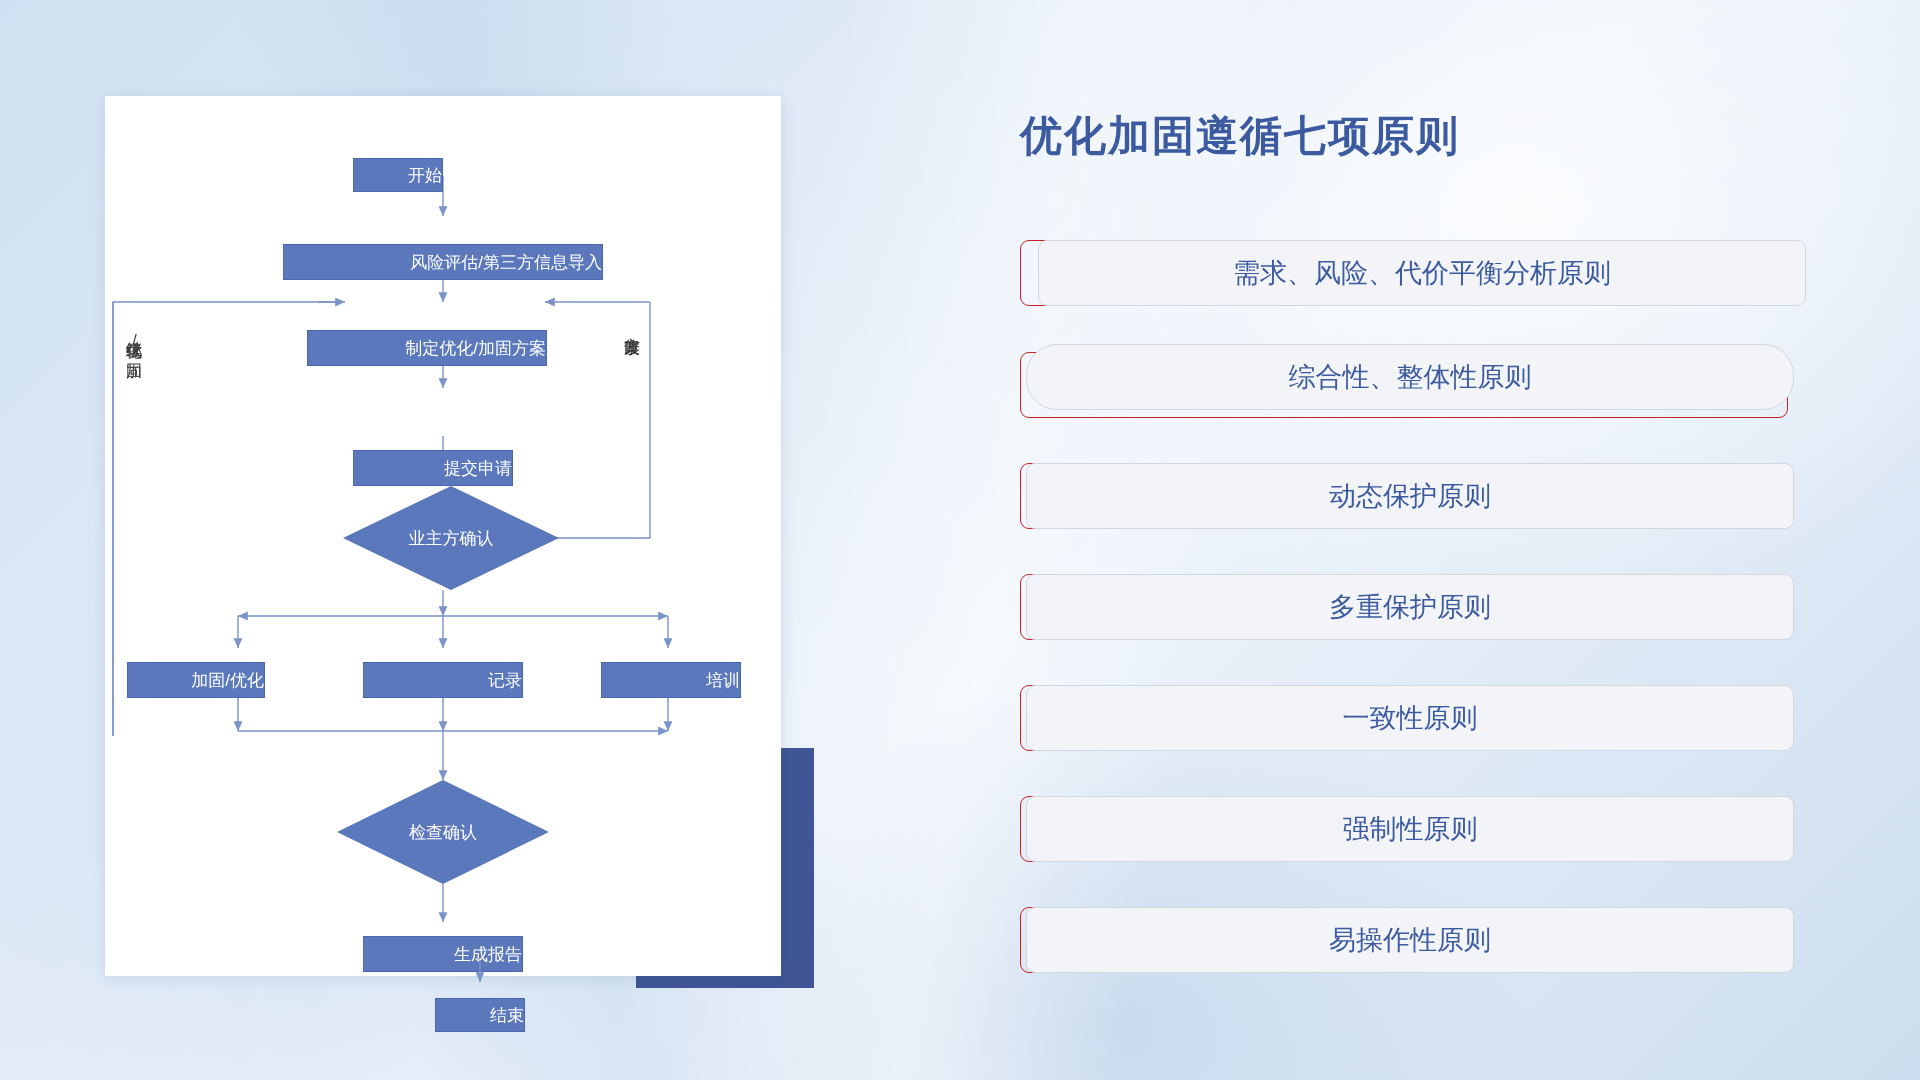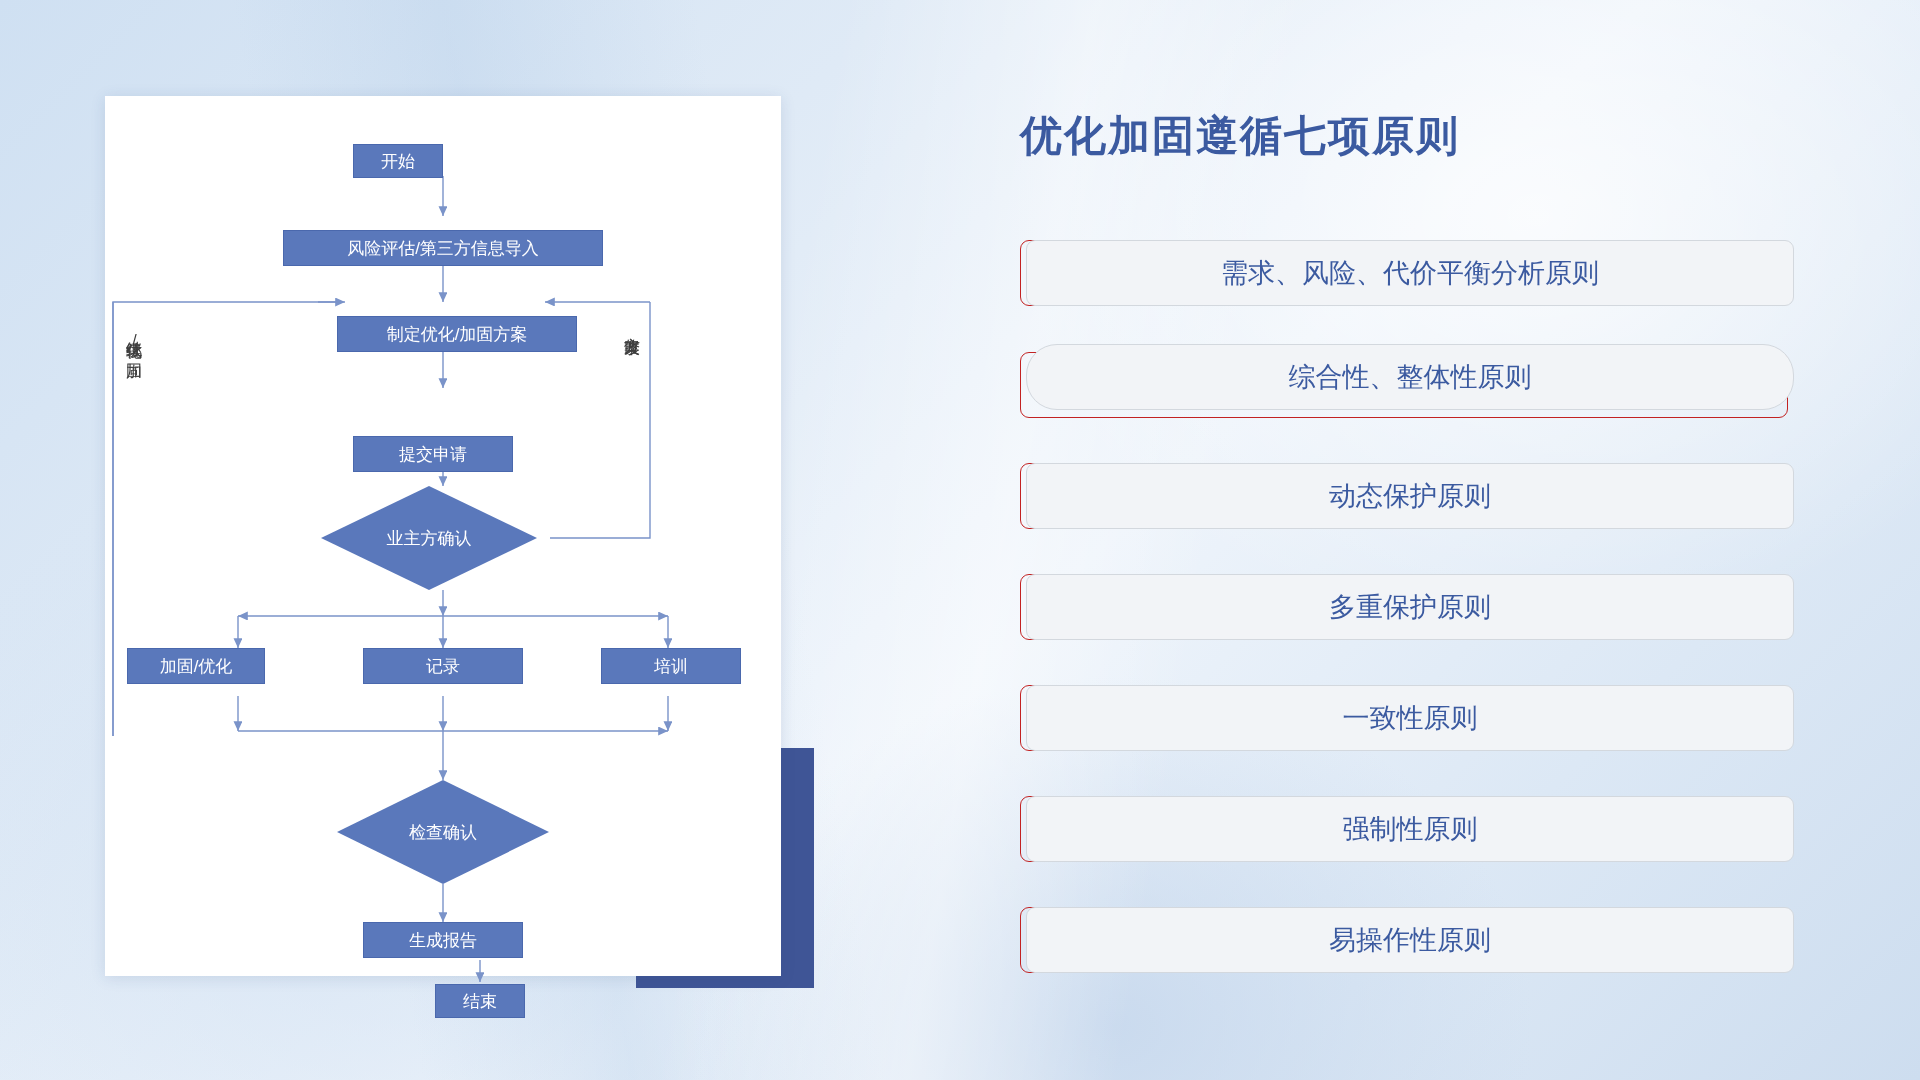--- a/index.html
+++ b/index.html
@@ -55,24 +55,25 @@
     width: 676px;
     height: 880px;
   }
   .node {
     position: absolute;
     background: #5a78bb;
     color: #ffffff;
     font-size: 17px;
     display: flex;
     align-items: center;
-    justify-content: center;
+    justify-content: flex-end;
     border: 1px solid #4a68ad;
     box-sizing: border-box;
     white-space: nowrap;
+    margin-top: 14px;
   }
   .diamond-wrap {
     position: absolute;
     display: flex;
     align-items: center;
     justify-content: center;
   }
   .diamond-shape {
     position: absolute;
     left: 0; top: 0;
@@ -227,29 +228,29 @@
       </svg>
 
       <div class="node" style="left:248px; top:48px; width:90px; height:34px;">
         <span>开始</span>
       </div>
 
       <div class="node" style="left:178px; top:134px; width:320px; height:36px;">
         <span>风险评估/第三方信息导入</span>
       </div>
 
-      <div class="node" style="left:232px; top:220px; width:240px; height:36px;">
+      <div class="node" style="left:202px; top:220px; width:240px; height:36px;">
         <span>制定优化/加固方案</span>
       </div>
 
       <div class="node" style="left:248px; top:340px; width:160px; height:36px; top:340px;">
         <span>提交申请</span>
       </div>
 
-      <div class="diamond-wrap" style="left:216px; top:390px; width:216px; height:104px;">
+      <div class="diamond-wrap" style="left:238px; top:390px; width:216px; height:104px;">
         <div class="diamond-shape"></div>
         <span class="diamond-label">业主方确认</span>
       </div>
 
       <div class="node" style="left:22px; top:552px; width:138px; height:36px;">
         <span>加固/优化</span>
       </div>
 
       <div class="node" style="left:258px; top:552px; width:160px; height:36px;">
         <span>记录</span>
@@ -281,21 +282,21 @@
       <marker id="ah3" markerWidth="9" markerHeight="9" refX="7" refY="3.2" orient="auto">
         <path d="M0,0 L7,3.2 L0,6.4 z" fill="#7a93c9"></path>
       </marker>
     </defs>
     <line x1="480" y1="960" x2="480" y2="982" stroke="#7a93c9" stroke-width="1.4" marker-end="url(#ah3)"></line>
   </svg>
 
   <div class="title">优化加固遵循七项原则</div>
 
   <div class="pill-accent" style="top:240px;"></div>
-  <div class="pill" style="top:240px;">
+  <div class="pill" style="top:240px;margin-left:12px;">
     <span>需求、风险、代价平衡分析原则</span>
   </div>
 
   <div class="pill-accent" style="top:352px;"></div>
   <div class="pill" style="top:344px;border-radius:31px;">
     <span>综合性、整体性原则</span>
   </div>
 
   <div class="pill-accent" style="top:463px;"></div>
   <div class="pill" style="top:463px;">

